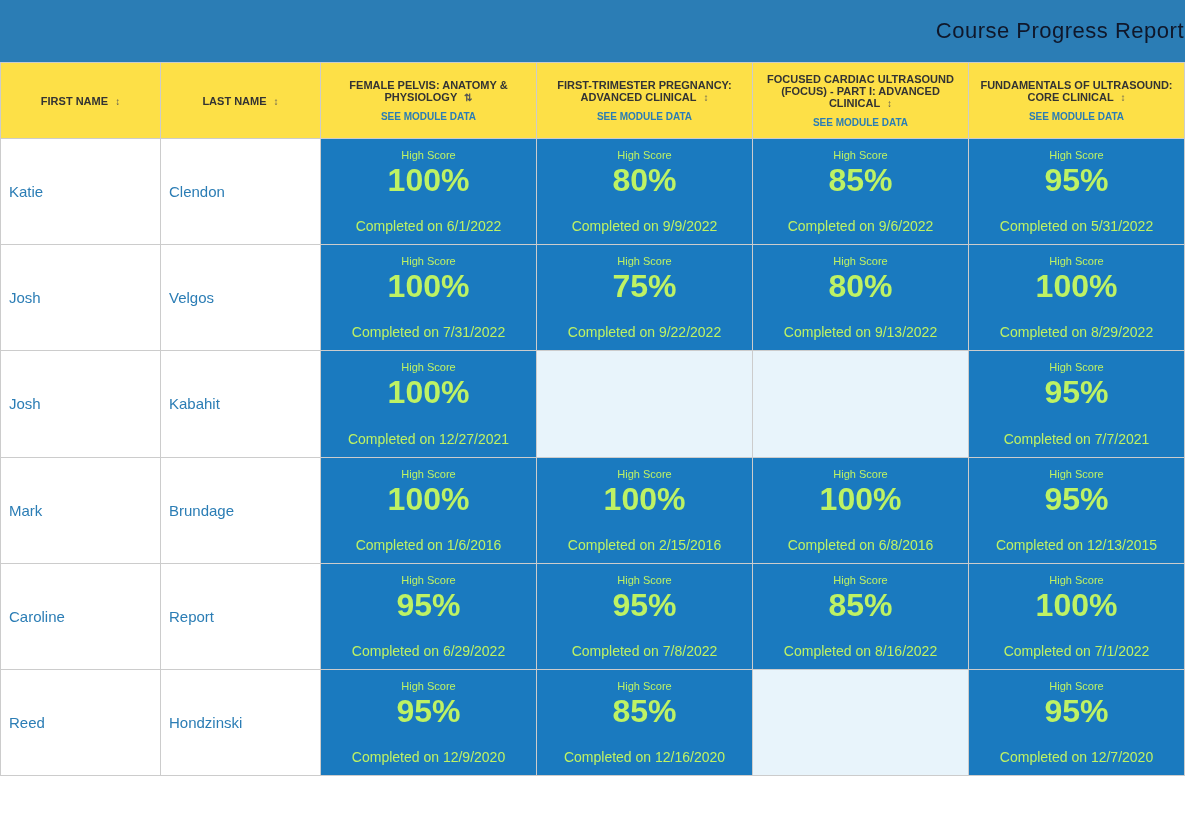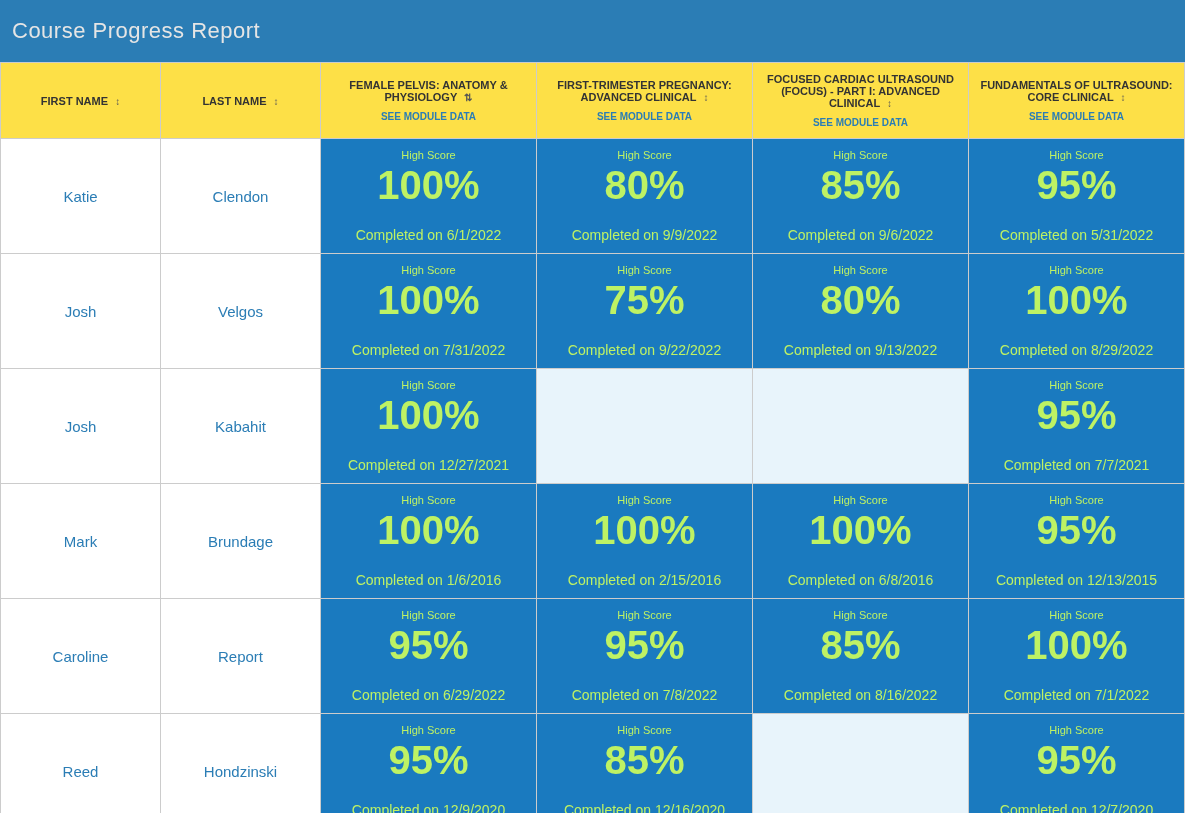--- a/index.html
+++ b/index.html
@@ -4,23 +4,23 @@
   <style>
     * { box-sizing: border-box; margin: 0; padding: 0; }
     body {
       font-family: Arial, sans-serif;
       background: #fff;
       width: 1185px;
     }
 
     .page-title {
       background-color: #2b7db5;
-      color: #e5e5e5;
-      text-align: left;
-      padding: 18px 12px;
+      color: #0f172a;
+      text-align: right;
+      padding: 18px 1px;
       font-size: 22px;
       font-weight: normal;
       letter-spacing: 0.5px;
     }
 
     table {
       width: 100%;
       border-collapse: collapse;
       table-layout: fixed;
     }
@@ -64,21 +64,21 @@
       cursor: pointer;
     }
 
     tbody tr td {
       border: 1px solid #ccc;
       vertical-align: middle;
       padding: 0;
     }
 
     td.name-cell {
-      text-align: center;
+      text-align: left;
       font-size: 15px;
       color: #2b7db5;
       padding: 28px 8px;
       background: #fff;
     }
 
     td.score-cell {
       background-color: #1a7abf;
       text-align: center;
       color: #bef264;
@@ -88,21 +88,21 @@
     td.score-cell.empty {
       background-color: #e8f4fb;
     }
 
     td.score-cell .high-score-label {
       font-size: 11px;
       margin-bottom: 2px;
     }
 
     td.score-cell .score-value {
-      font-size: 40px;
+      font-size: 32px;
       font-weight: bold;
       line-height: 1.1;
     }
 
     td.score-cell .completed-date {
       font-size: 14px;
       margin-top: 20px;
     }
 
     tbody tr:nth-child(odd) td.name-cell {

